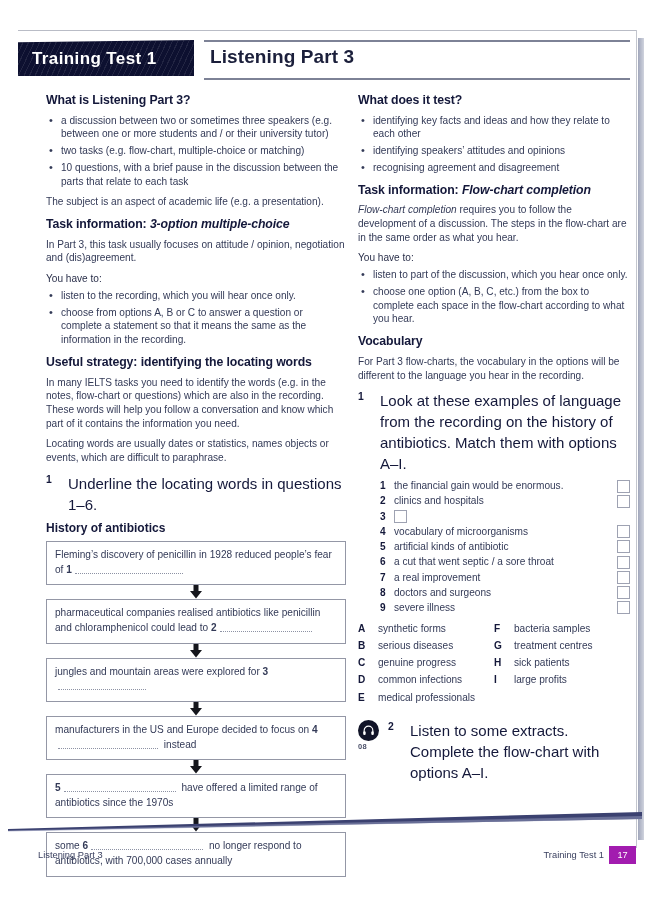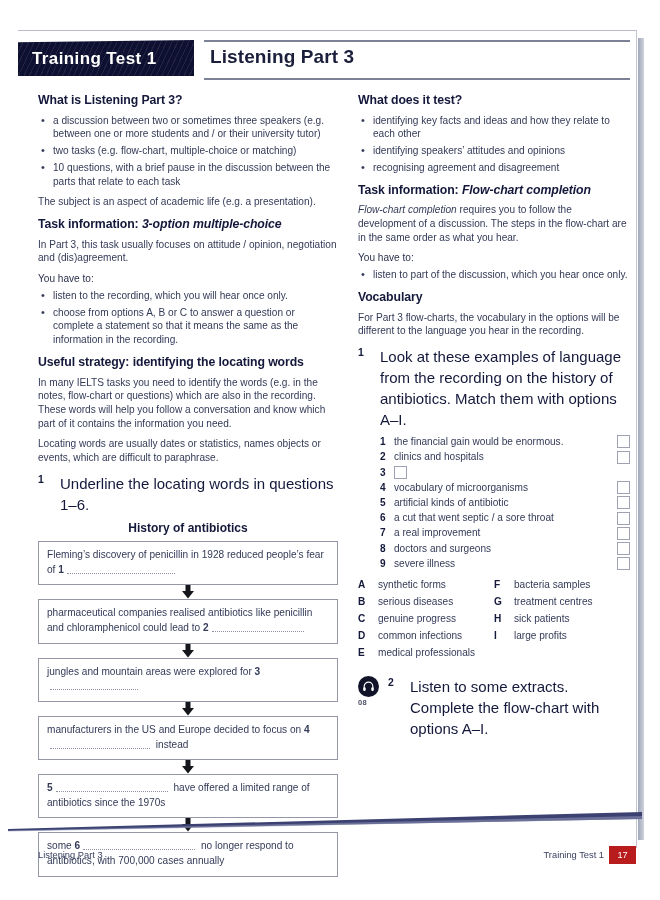--- a/index.html
+++ b/index.html
@@ -67,21 +67,21 @@
   .head-rule-bot {
     position: absolute; left: 186px; right: 0; top: 40px;
     height: 1.5px; background: #7d8296;
   }
 
   
   .col {
     position: absolute; top: 92px;
     font-size: 10.1px; line-height: 1.36; color: #2a2f4a;
   }
-  .col-left  { left: 38px;  width: 300px; }
+  .col-left  { left: 46px;  width: 300px; }
   .col-right { left: 358px; width: 272px; }
 
   h2.sec {
     font-size: 12.3px; font-weight: bold; color: #14183a;
     margin: 0 0 5px 0; letter-spacing: -.1px;
   }
   h2.sec .ital { font-style: italic; }
   p.body { margin: 0 0 7px 0; color: #333a57; }
   p.tight { margin: 0 0 3px 0; }
   .ital { font-style: italic; }
@@ -102,21 +102,21 @@
     display: flex; margin: 8px 0 5px 0;
   }
   .ex-num {
     width: 22px; flex: 0 0 22px; font-weight: bold;
     font-size: 10.4px; color: #14183a;
   }
   .ex-txt { font-weight: normal; font-size: 15px; color: #14183a; line-height: 1.4; }
 
   
   .fc-title {
-    text-align: center; font-weight: bold; font-size: 12px;
+    font-weight: bold; font-size: 12px;
     color: #14183a; margin: 4px 0 5px 0;
   }
   .fc-box {
     border: 1.2px solid #9497a6; padding: 6px 8px 7px 8px;
     color: #333a57; font-size: 10.1px; line-height: 1.45;
     background: #fff;
   }
   .gap {
     display: inline-block; min-width: 108px;
     border-bottom: 1.1px dotted #8d92a4;
@@ -191,21 +191,21 @@
   .ft-left {
     position: absolute; left: 0; top: 2px;
     font-size: 9.3px; color: #3b4160;
   }
   .ft-right {
     position: absolute; right: 32px; top: 2px;
     font-size: 9.3px; color: #3b4160;
   }
   .ft-page {
     position: absolute; right: 0; top: -2px;
-    width: 27px; height: 18px; background: #b91c1c;
+    width: 27px; height: 18px; background: #a21caf;
     color: #fff; font-size: 9.2px; text-align: center;
     line-height: 18px;
   }
 </style>
 </head>
 <body>
 
 <div class="page">
 
   <div class="frame-top"></div>
@@ -296,20 +296,21 @@
       <li>identifying key facts and ideas and how they relate to each other</li>
       <li>identifying speakers’ attitudes and opinions</li>
       <li>recognising agreement and disagreement</li>
     </ul>
 
     <h2 class="sec"><span>Task information: </span><span class="ital">Flow-chart completion</span></h2>
     <p class="body"><span class="ital">Flow-chart completion</span><span> requires you to follow the development of a discussion. The steps in the flow-chart are in the same order as what you hear.</span></p>
     <p class="tight">You have to:</p>
     <ul class="bul">
       <li>listen to part of the discussion, which you hear once only.</li>
+      <li>choose one option (A, B, C, etc.) from the box to complete each space in the flow-chart according to what you hear.</li>
     </ul>
 
     <h2 class="sec">Vocabulary</h2>
     <p class="body">For Part 3 flow-charts, the vocabulary in the options will be different to the language you hear in the recording.</p>
 
     <div class="ex">
       <div class="ex-num">1</div>
       <div class="ex-txt">Look at these examples of language from the recording on the history of antibiotics. Match them with options A–I.</div>
     </div>
 

